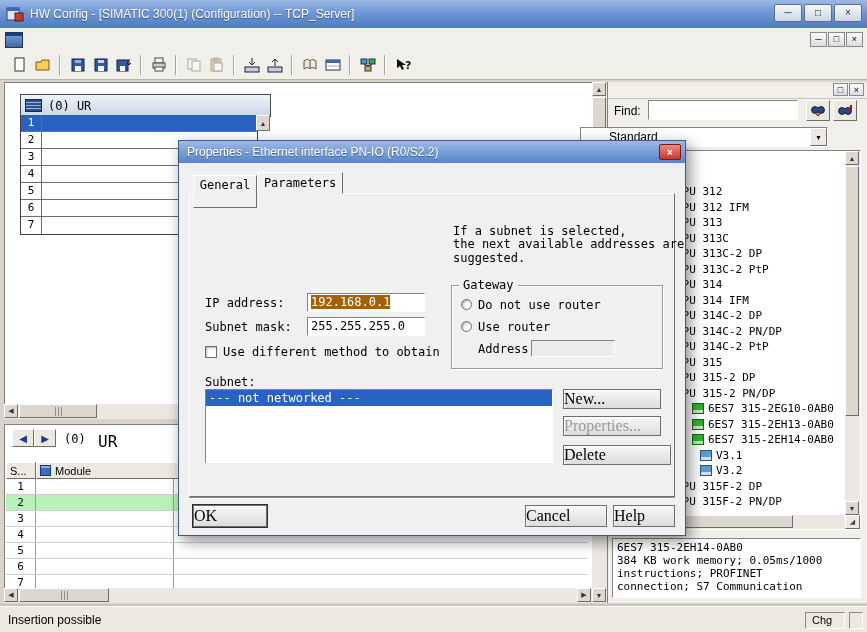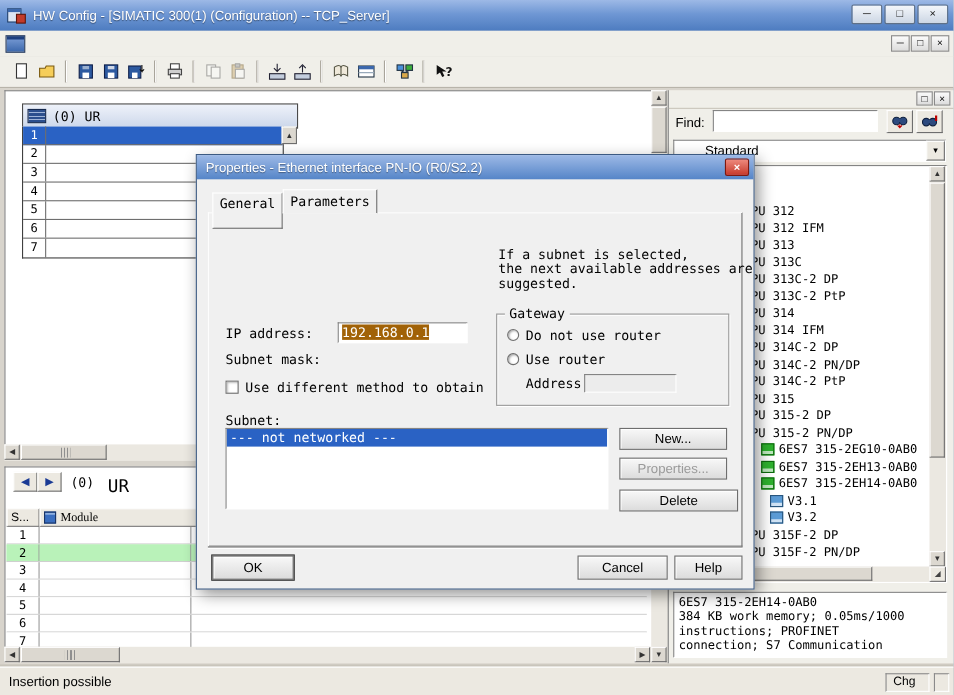--- a/index.html
+++ b/index.html
@@ -71,21 +71,21 @@
   
   #nav-group{position:absolute;left:12px;top:429px;display:flex;}
   .nav-btn{width:22px;height:18px;background:#ece9e1;border:1px solid;
     border-color:#fff #6e6e6e #6e6e6e #fff;color:#1a3a94;font-size:10px;padding:0;
     display:flex;align-items:center;justify-content:center;}
   #nav-rack-num{position:absolute;left:64px;top:432px;font-size:12px;}
   #nav-rack-name{position:absolute;left:98px;top:432px;font-size:16px;}
   #detail-header{position:absolute;left:6px;top:462px;width:582px;height:17px;display:flex;}
   .d-h{background:#ece9e1;border:1px solid;border-color:#fff #6e6e6e #6e6e6e #fff;
     box-sizing:border-box;font-size:11px;display:flex;align-items:center;padding-left:3px;}
-  .d-h1{width:30px;} .d-h2{width:154px;font-family:Liberation Serif, serif;} .d-h3{flex:1;}
+  .d-h1{width:30px;} .d-h2{width:154px;} .d-h3{flex:1;}
   .mod-ico{width:9px;height:9px;background:#3a6ec0;border:1px solid #1a3464;margin-right:4px;
     box-shadow:inset 0 2px 0 #8fb0e0;}
   #detail-rows{position:absolute;left:6px;top:479px;width:582px;}
   .d-row{display:flex;height:16px;border-bottom:1px solid #cfcfcf;box-sizing:border-box;background:#fff;}
   .d-c1{width:30px;border-right:1px solid #9a9a9a;text-align:center;font-size:11px;line-height:15px;box-sizing:border-box;}
   .d-c2{width:138px;border-right:1px solid #9a9a9a;box-sizing:border-box;}
   .d-c3{flex:1;}
   .row-highlight{background:#b9f2b9;}
   .row-highlight .d-c1,.row-highlight .d-c2,.row-highlight .d-c3{background:#b9f2b9;}
 
@@ -95,21 +95,21 @@
   #cat-topbar{position:absolute;left:608px;top:82px;width:259px;height:16px;border-bottom:1px solid #c9c5bb;}
   #cat-topbar .mdi-btn{width:15px;height:13px;}
   #cat-top-btns{position:absolute;right:3px;top:1px;display:flex;gap:1px;}
   #find-label{position:absolute;left:614px;top:104px;}
   #find-input{position:absolute;left:648px;top:100px;width:150px;height:20px;background:#fff;
     border:1px solid;border-color:#848484 #fff #fff #848484;box-sizing:border-box;font-size:12px;padding:2px 3px;}
   .find-btn{position:absolute;top:100px;width:24px;height:21px;background:#ece9e1;
     border:1px solid;border-color:#fff #6e6e6e #6e6e6e #fff;padding:0;
     display:flex;align-items:center;justify-content:center;}
   #find-btn1{left:806px;} #find-btn2{left:833px;}
-  #profile-combo{position:absolute;left:612px;top:127px;width:248px;height:20px;background:#fff;
+  #profile-combo{position:absolute;left:580px;top:127px;width:248px;height:20px;background:#fff;
     border:1px solid;border-color:#848484 #fff #fff #848484;box-sizing:border-box;}
   #profile-value{position:absolute;left:28px;top:2px;font-size:12px;white-space:nowrap;}
   #profile-arrow{position:absolute;right:0;top:0;width:17px;height:18px;background:#ece9e1;
     border:1px solid;border-color:#fff #6e6e6e #6e6e6e #fff;font-size:7px;padding:0;box-sizing:border-box;}
   #tree{position:absolute;left:612px;top:150px;width:249px;height:380px;background:#fff;
     border:1px solid;border-color:#848484 #fff #fff #848484;box-sizing:border-box;}
   #tree-items{position:absolute;left:1px;top:1px;right:15px;bottom:15px;overflow:hidden;padding-top:32px;box-sizing:border-box;}
   .tree-row{display:flex;align-items:center;height:15.5px;font-family:"DejaVu Sans Mono",monospace;
     font-size:11px;white-space:nowrap;}
   .tree-icon{display:inline-block;width:12px;height:11px;margin-right:4px;flex:none;}
@@ -166,22 +166,22 @@
   #radio1{left:282px;top:158px;} #radio2{left:282px;top:180px;}
   #gw-addr-field{left:352px;top:199px;width:84px;height:17px;background:#ececec;}
   .checkbox{position:absolute;width:12px;height:12px;background:#fff;border:1px solid #6e6e6e;
     box-shadow:inset 1px 1px 2px rgba(0,0,0,.3);box-sizing:border-box;}
   #obtain-check{left:26px;top:205px;}
   #obtain-label{left:44px;top:204px;width:222px;overflow:hidden;}
   #subnet-list{position:absolute;left:26px;top:248px;width:348px;height:74px;background:#fff;
     border:1px solid;border-color:#848484 #fff #fff #848484;box-sizing:border-box;overflow:hidden;}
   .list-row{height:16px;line-height:16px;padding:0 3px;white-space:nowrap;}
   .btn{position:absolute;background:linear-gradient(#f8f8f8,#dcdcdc);border:1px solid #6e6e6e;
-    box-shadow:inset 1px 1px 0 #fff;font-family:Liberation Sans, sans-serif;font-size:12px;
-    text-align:center;box-sizing:border-box;padding:0;}
+    box-shadow:inset 1px 1px 0 #fff;font-family:Liberation Serif, serif;font-size:16px;
+    text-align:left;box-sizing:border-box;padding:0;}
   .btn:disabled,.btn.disabled{color:#9a9a9a;}
   #btn-new{left:384px;top:248px;width:98px;height:20px;}
   #btn-props{left:384px;top:275px;width:98px;height:20px;}
   #btn-delete{left:384px;top:304px;width:108px;height:20px;}
   #dlg-sep{position:absolute;left:10px;top:356px;width:486px;height:0;
     border-top:1px solid #8a8a8a;border-bottom:1px solid #fff;}
   #btn-ok{left:14px;top:364px;width:74px;height:22px;outline:1px solid #303030;}
   #btn-cancel{left:346px;top:364px;width:82px;height:22px;}
   #btn-help{left:434px;top:364px;width:62px;height:22px;}
 </style>
@@ -603,20 +603,21 @@
     <div id="dlg-note">
       <div>If a subnet is selected,</div>
       <div>the next available addresses are</div>
       <div>suggested.</div>
     </div>
 
     <span class="dlg-label" style="left:26px;top:155px">IP address:</span>
     <div class="field" id="ip-field"><span class="sel">192.168.0.1</span></div>
 
     <span class="dlg-label" style="left:26px;top:179px">Subnet mask:</span>
+    <div class="field" id="mask-field"><span>255.255.255.0</span></div>
 
     <div id="gw-box"></div>
     <span class="dlg-label" id="gw-legend">Gateway</span>
     <span class="radio" id="radio1"><span class="dot"></span></span>
     <span class="dlg-label" style="left:299px;top:157px">Do not use router</span>
     <span class="radio" id="radio2" actable="true"></span>
     <span class="dlg-label" style="left:299px;top:179px">Use router</span>
     <span class="dlg-label" style="left:299px;top:201px">Address:</span>
     <div class="field" id="gw-addr-field"><span></span></div>
 

